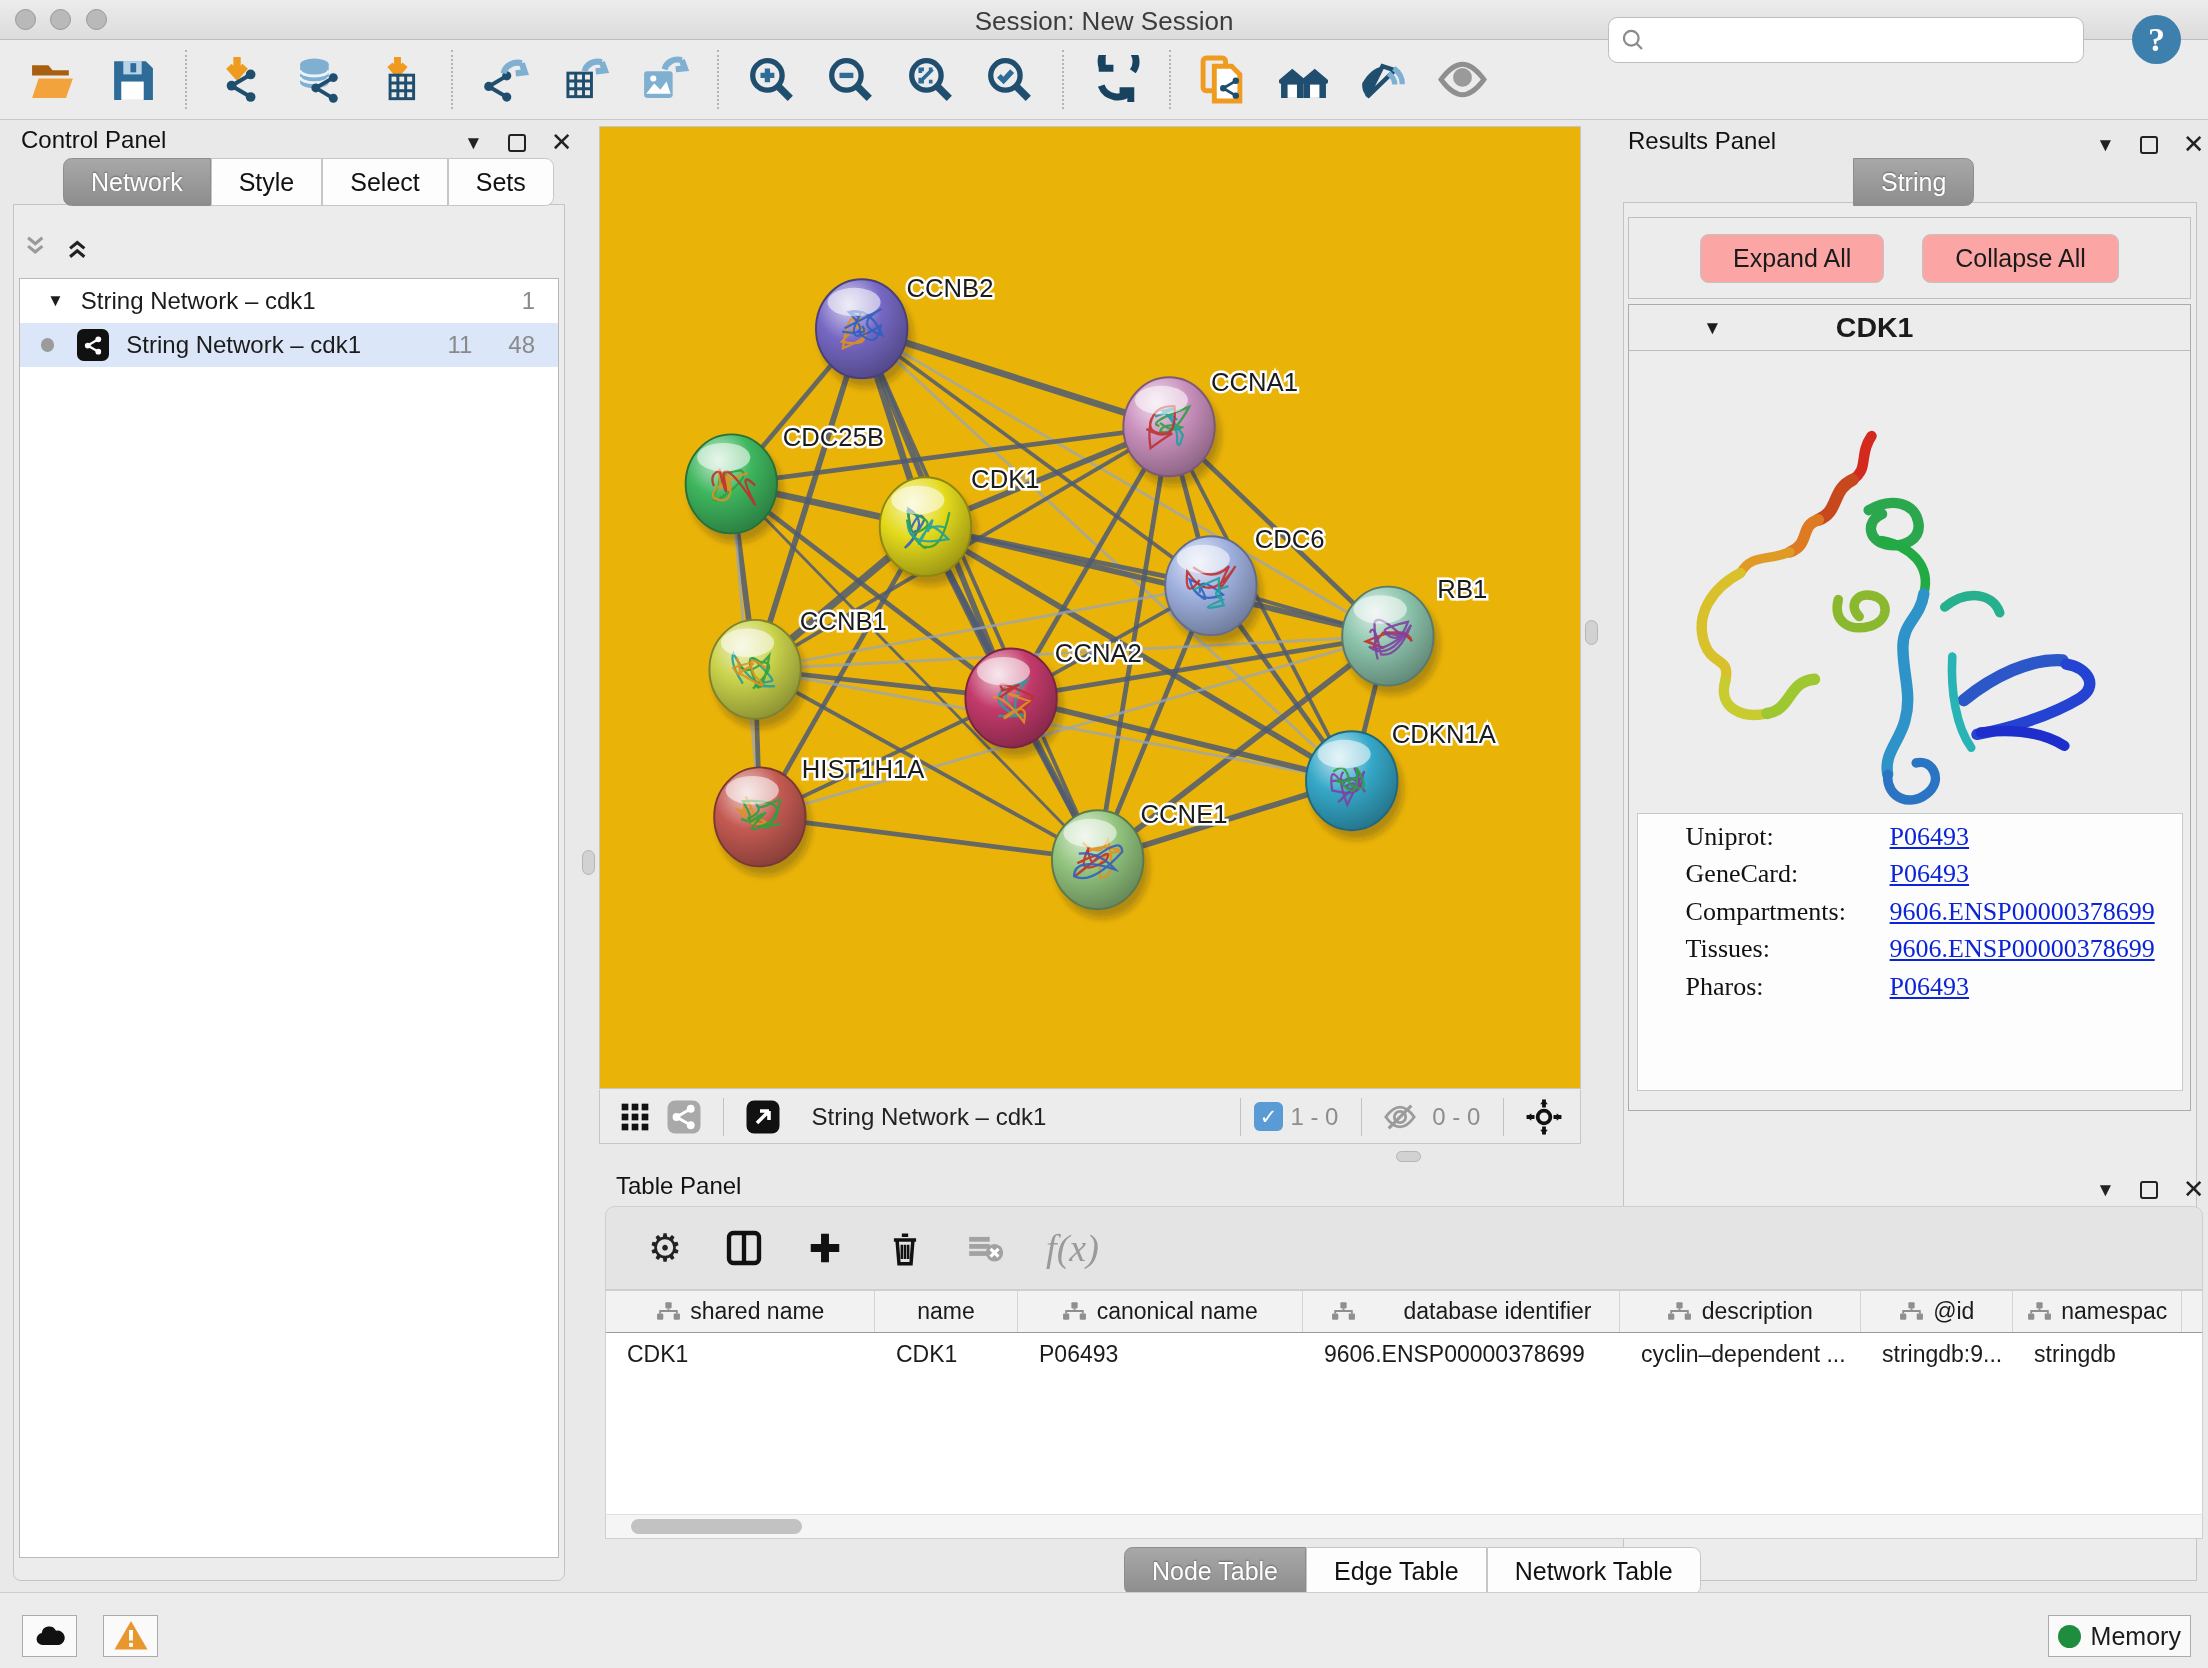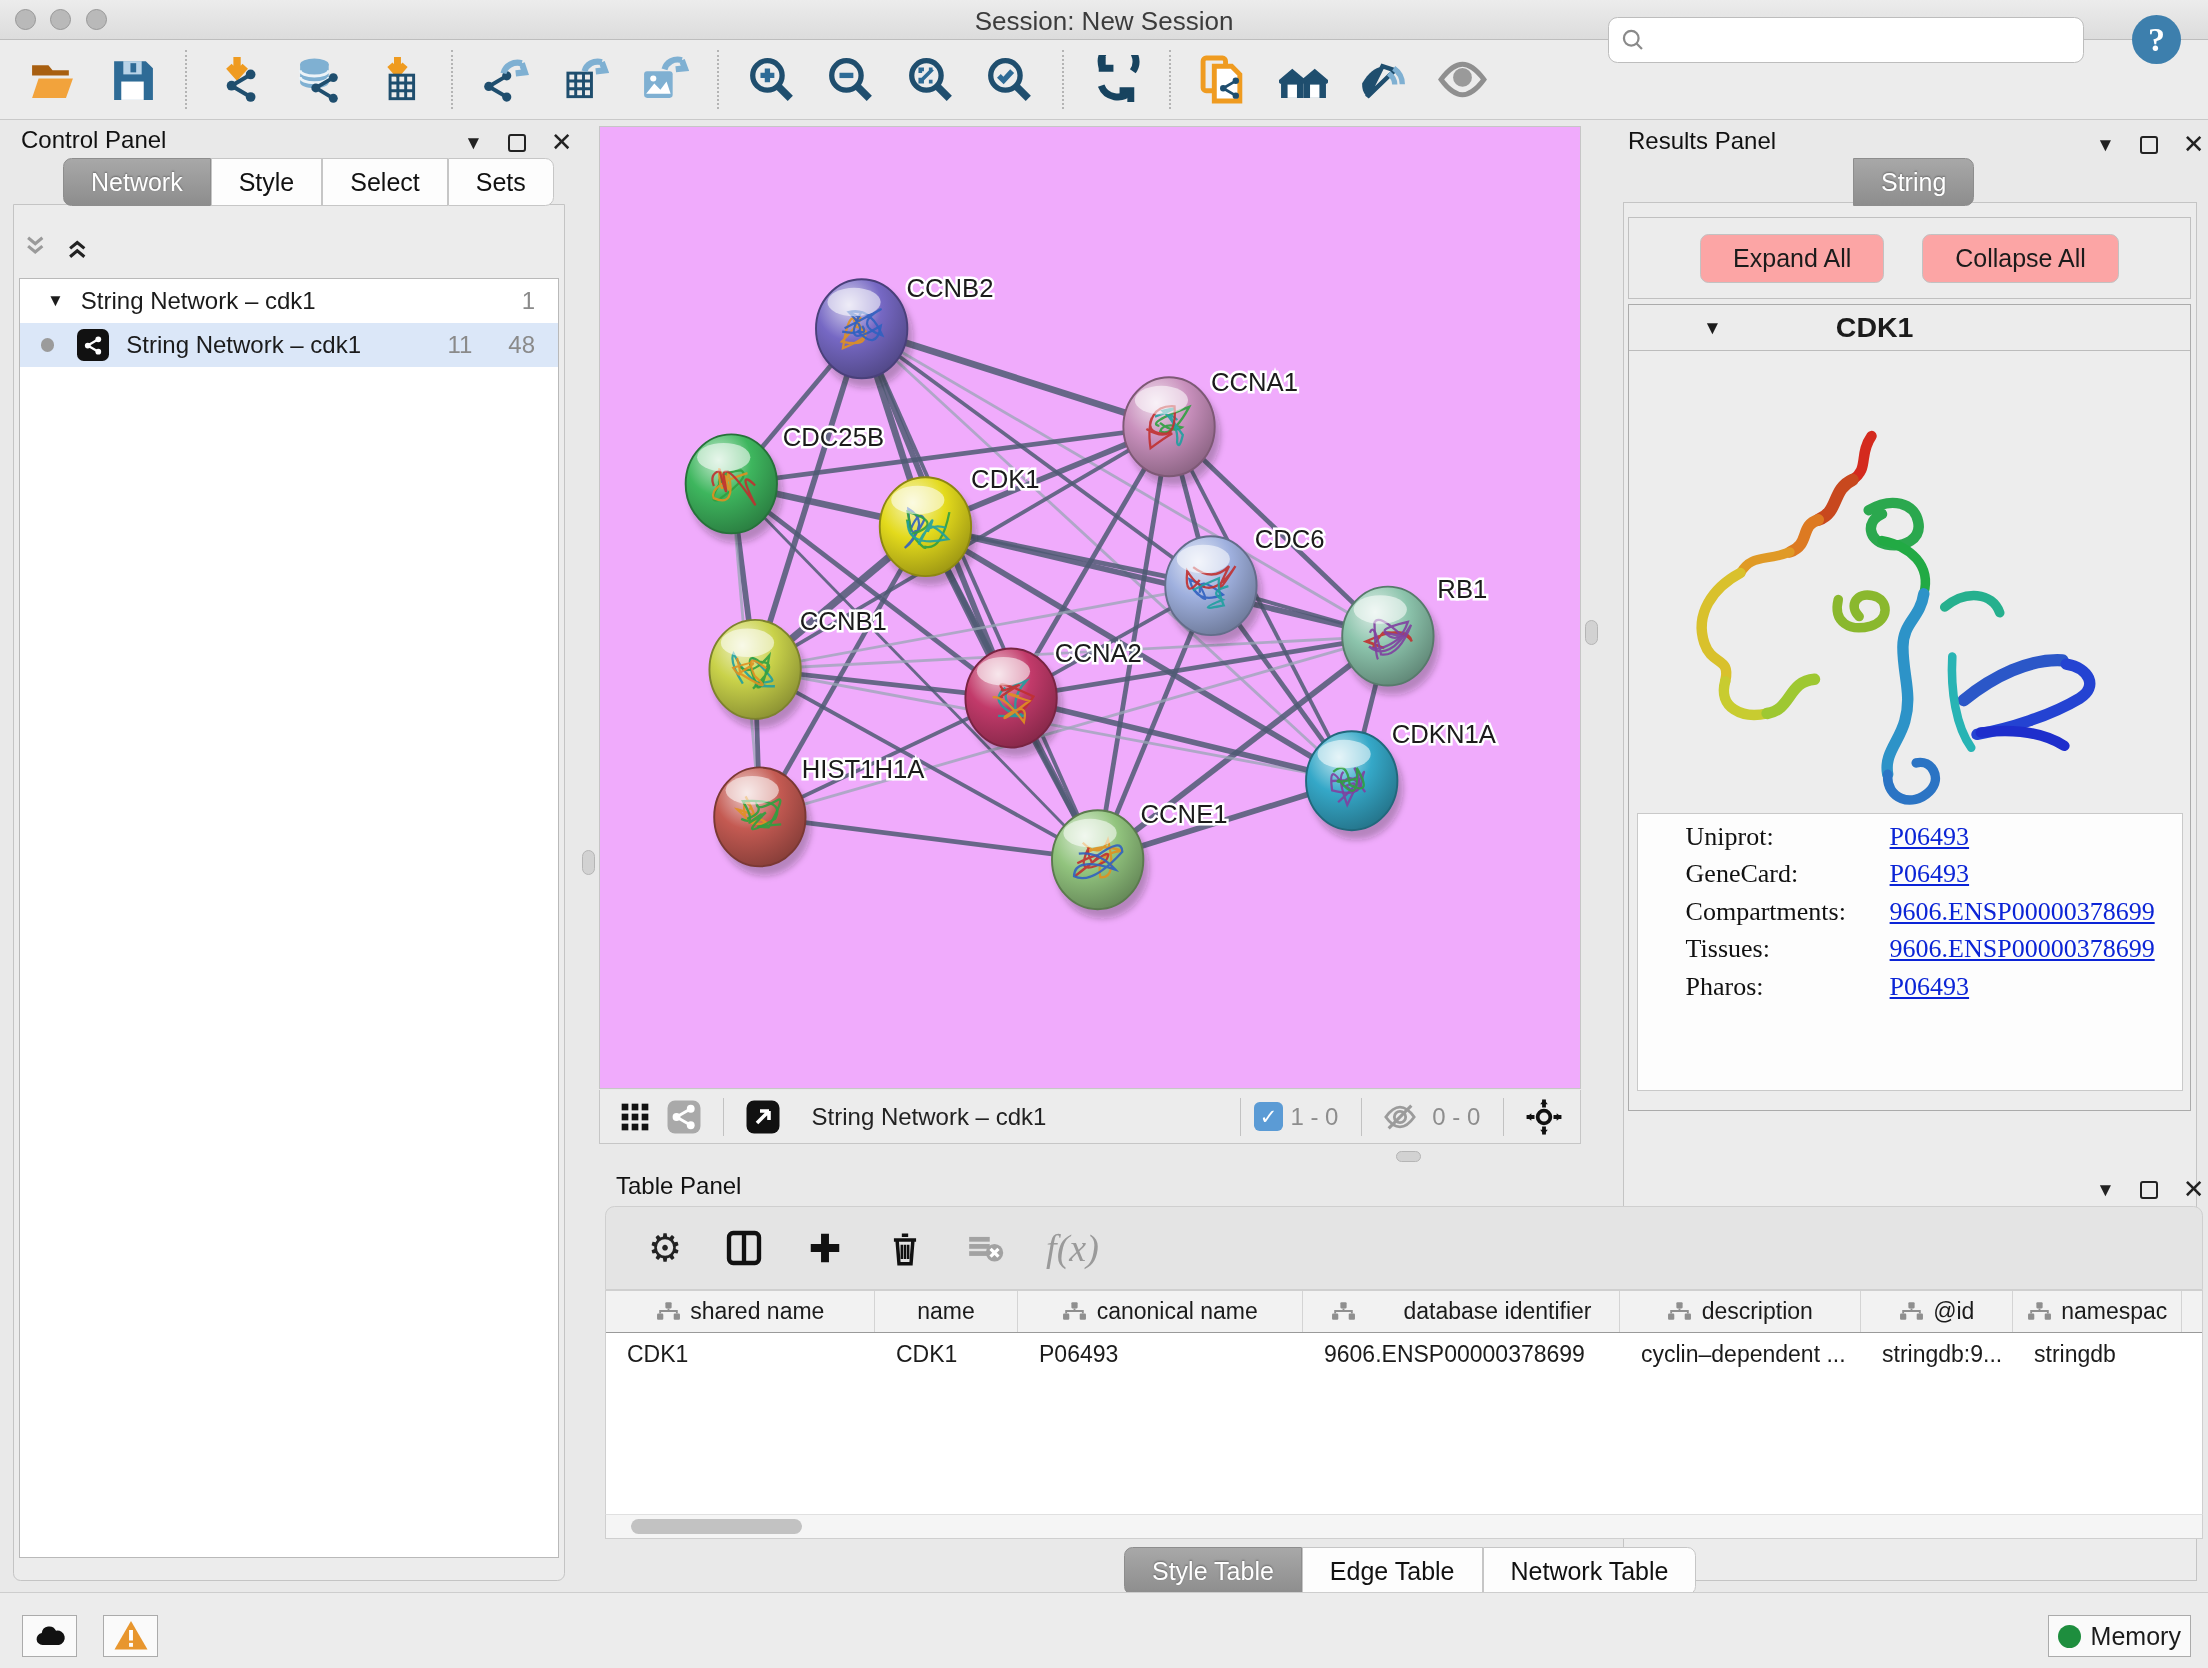--- a/index.html
+++ b/index.html
@@ -51,21 +51,21 @@
   .cp-subhead .grow { flex:1; text-align:center; font-size:24px; }
   .cp-list { position:absolute; left:19px; top:278px; width:540px; height:1280px; background:#fff; border:1px solid #b9b9b9; }
   .tree-row { height:44px; display:flex; align-items:center; font-size:24px; }
   .tree-row .cnt { color:#8a8a8a; }
   .tree-row.sel { background:#dbe7f8; }
   .share-badge { width:32px; height:32px; background:#111; border-radius:6.7px; display:flex; align-items:center; justify-content:center; }
   .share-badge svg { width:23px; height:23px; }
   .dot { width:13.3px; height:13.3px; border-radius:50%; background:#9b9b9b; }
 
   
-  .net-canvas { position:absolute; left:599px; top:126px; width:982px; height:963px; background:#f0abfc;
+  .net-canvas { position:absolute; left:599px; top:126px; width:982px; height:963px; background:#eab308;
     border:1px solid #c6c6c6; }
   .view-toolbar { position:absolute; left:599px; top:1090px; width:982px; height:54px; background:#ececec;
     border:1px solid #c6c6c6; border-top:none; display:flex; align-items:center; font-size:24px; }
   .vt-sep { width:0; height:38px; border-left:1px solid #c2c2c2; margin:0 13.3px; }
   .vt-icon { display:flex; align-items:center; justify-content:center; cursor:pointer; margin:0 7.6px; }
   .vt-label { flex:1; color:#222; margin-left:23px; }
   .vt-count { color:#8d8d8d; margin:0 9.5px 0 7.6px; }
   .chk { width:28.5px; height:28.5px; border-radius:5.7px; background:#5b9bd5; color:#fff; font-size:21px;
     display:flex; align-items:center; justify-content:center; }
   .splitter { position:absolute; background:#d2d2d2; border:1px solid #b5b5b5; border-radius:7.6px; }
@@ -820,21 +820,21 @@
         <div class="tp-dcell" style="width: 317px;">9606.ENSP00000378699</div>
         <div class="tp-dcell" style="width: 241px;">cyclin–dependent ...</div>
         <div class="tp-dcell" style="width: 152px;">stringdb:9...</div>
         <div class="tp-dcell" style="width: 169px;">stringdb</div>
       </div>
   </div>
   <div class="tp-scroll">
       <span class="tp-thumb"></span>
     </div>
   <div class="tp-tabs" id="tp-tabs">
-      <span class="tabbtn first sel">Style Table</span>
+      <span class="tabbtn first sel">Node Table</span>
       <span class="tabbtn">Edge Table</span>
       <span class="tabbtn last">Network Table</span>
     </div>
 
   <div class="statusbar">
     <span class="sb-btn" style="left:22px; width:55px;">
       <svg width="36" height="36" viewBox="0 0 24 24">
           <path d="M7 18a4 4 0 01-.5-7.96A5 5 0 0116 8.5 3.6 3.6 0 0118 18z" fill="#111"></path>
         </svg>
     </span>

